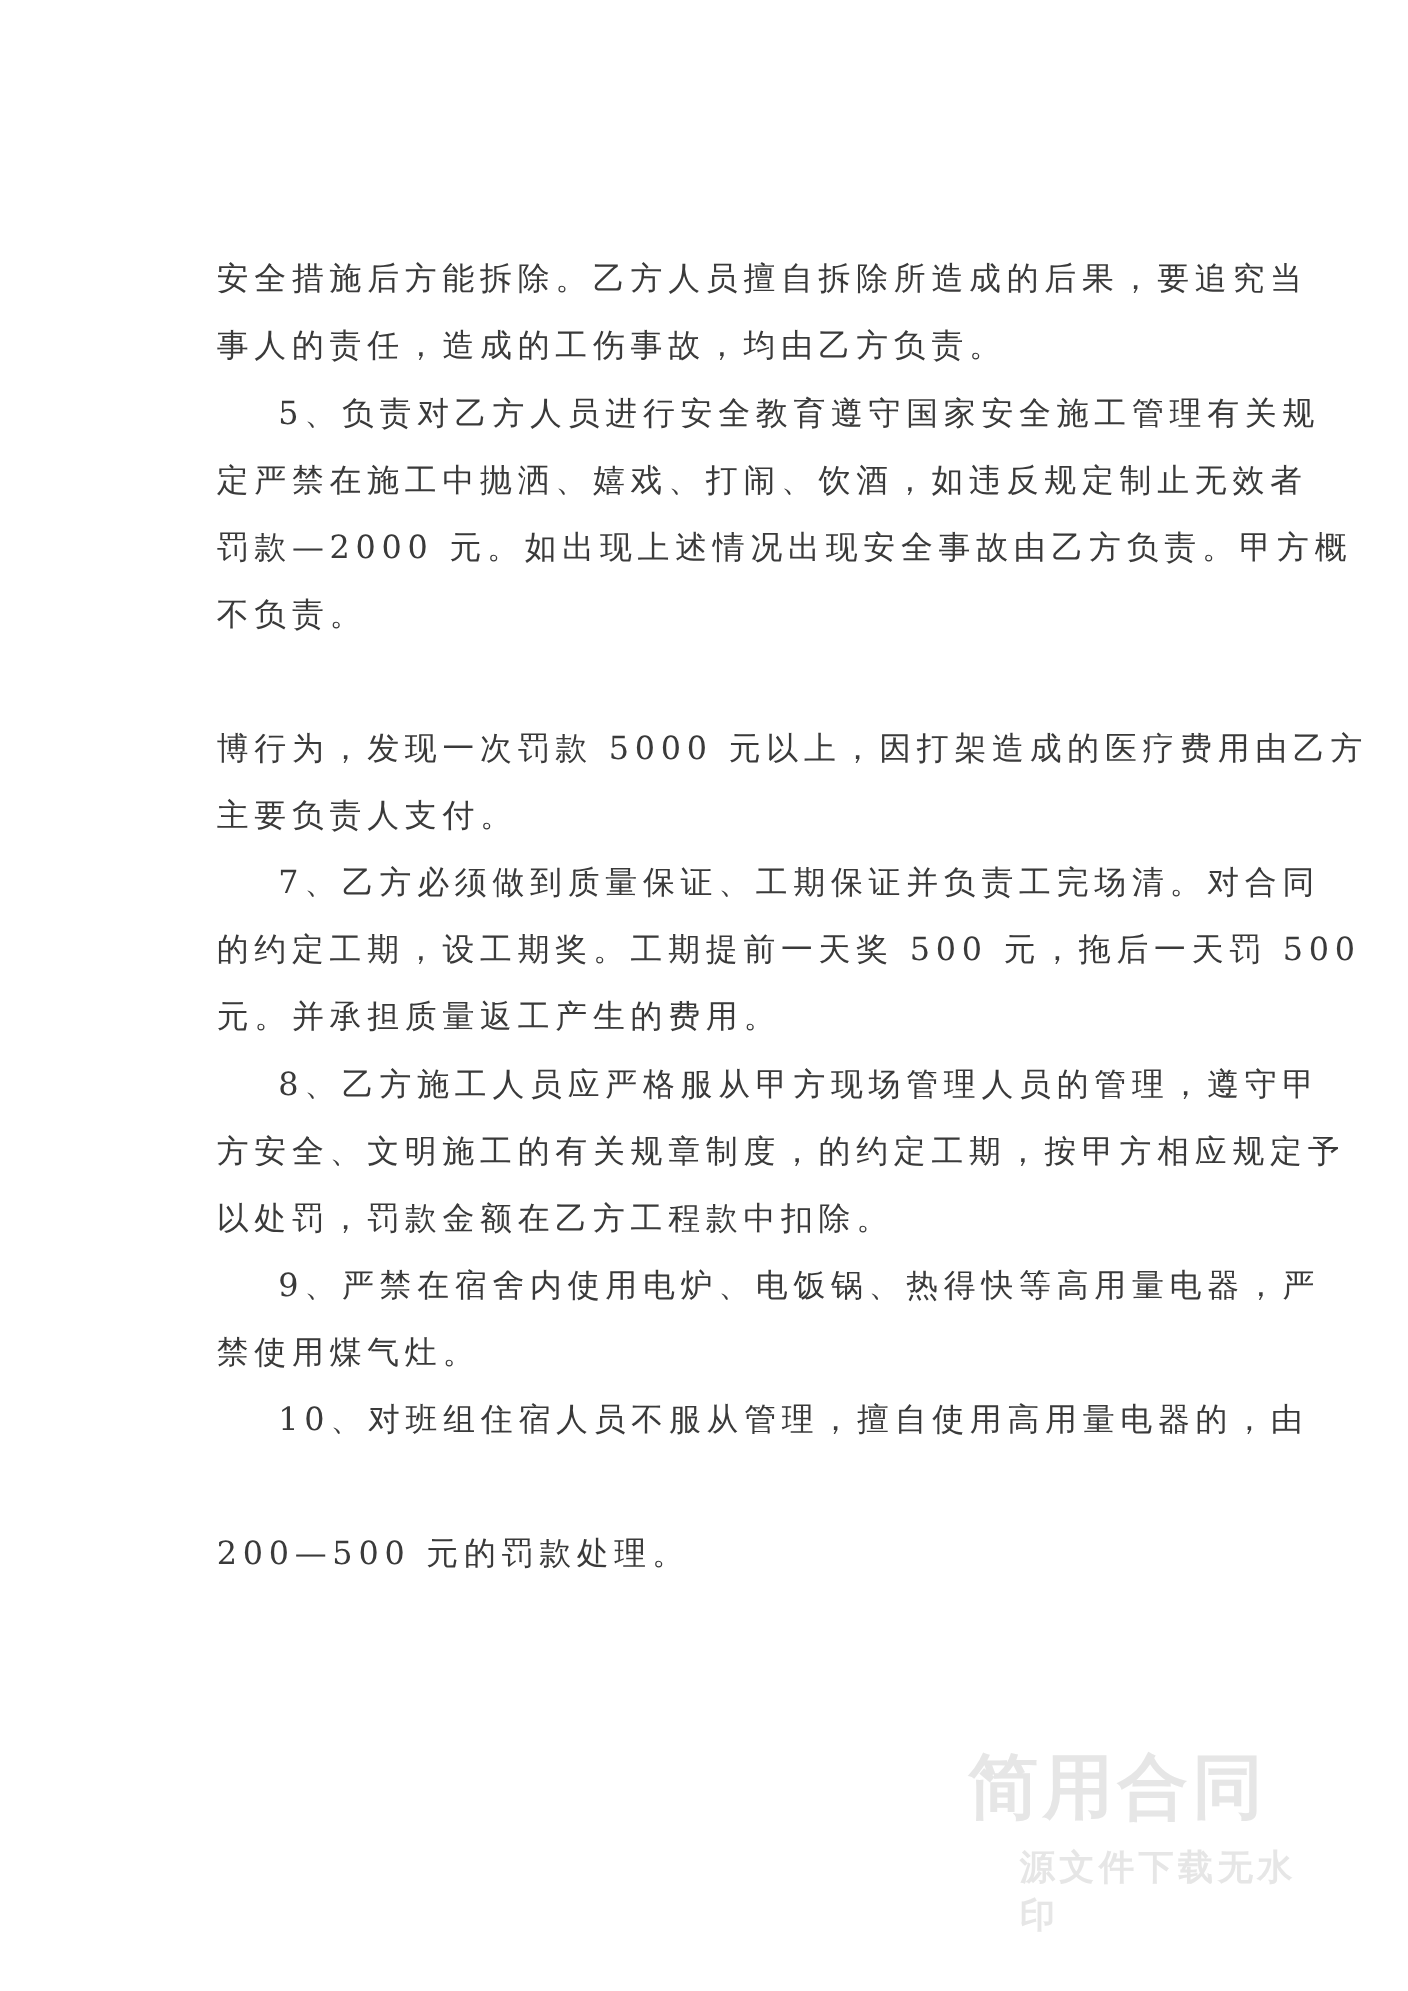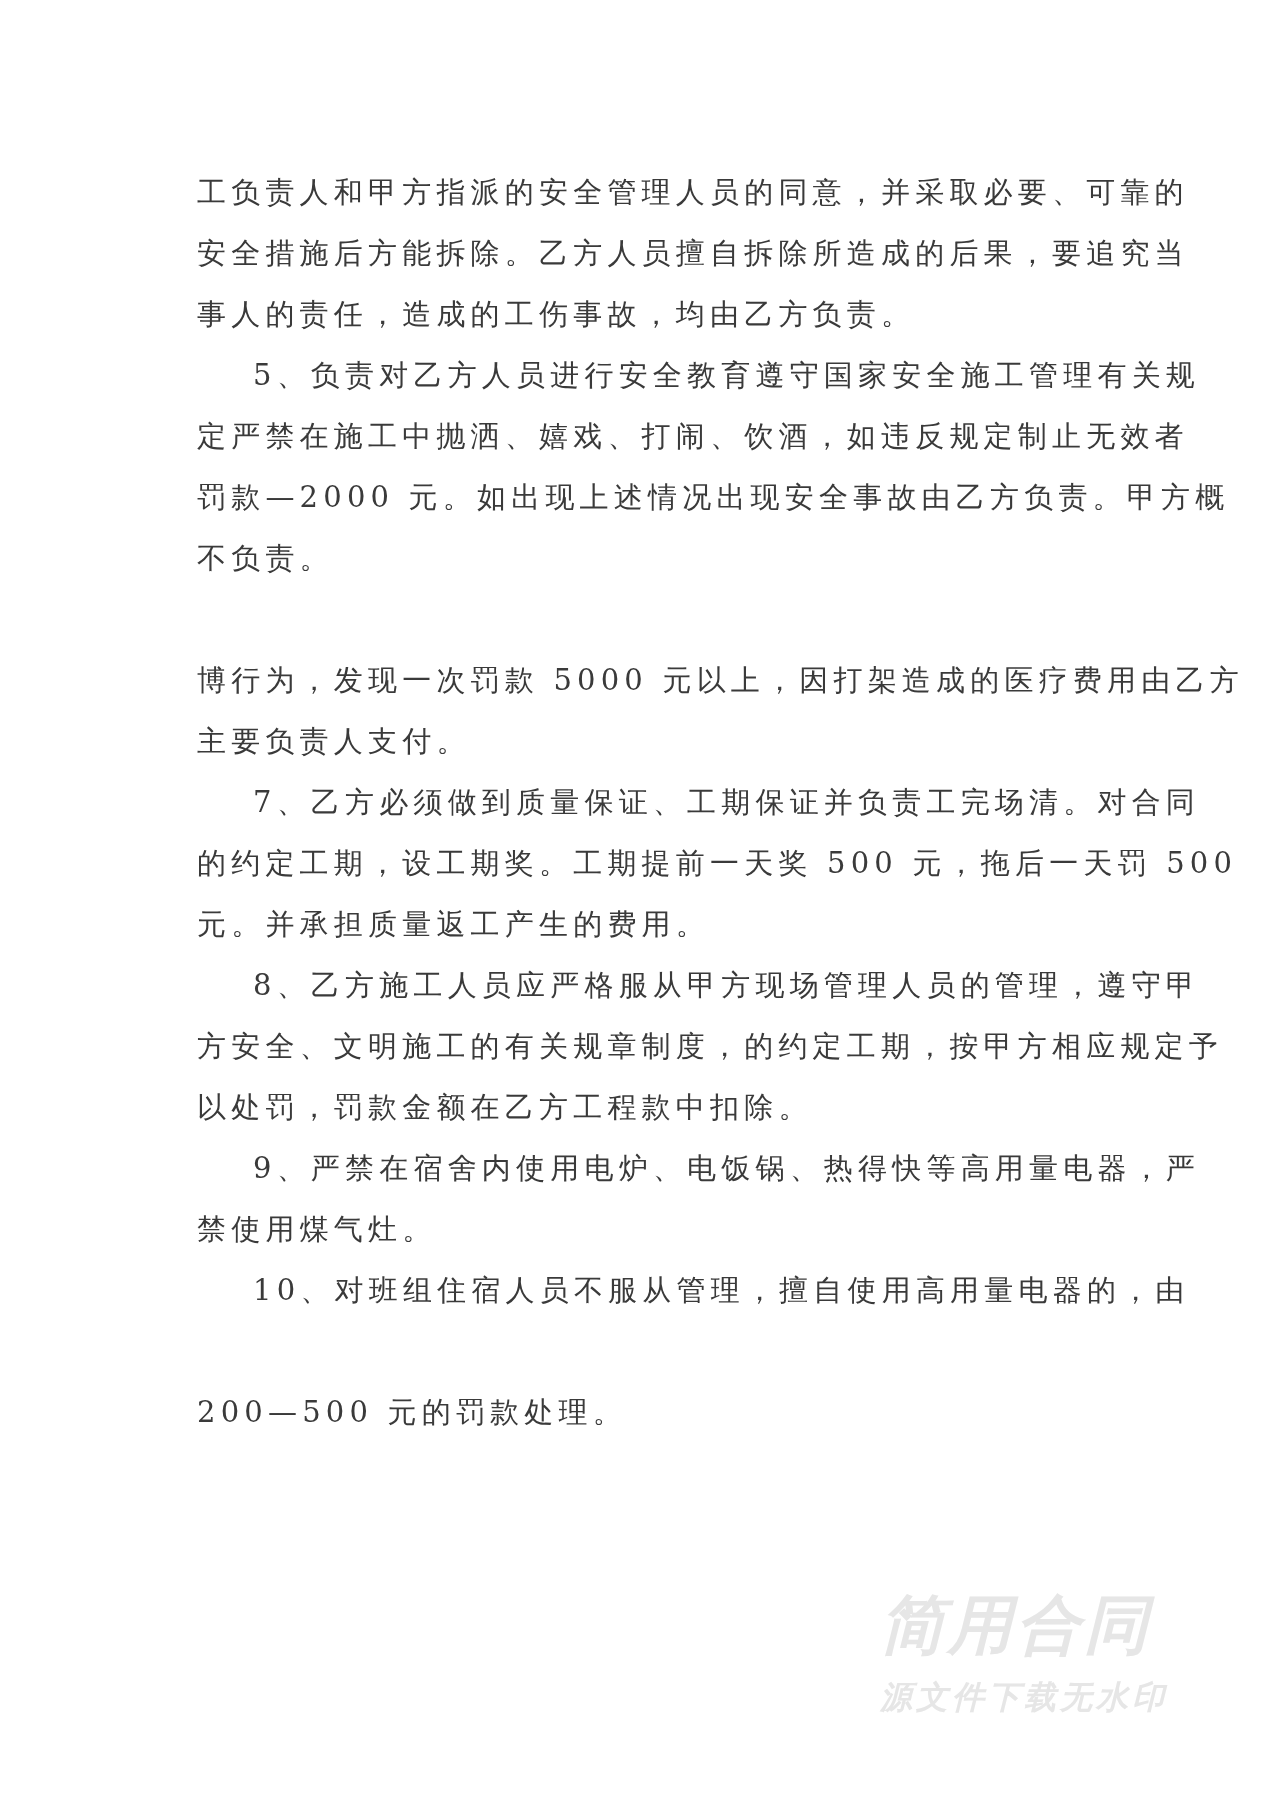--- a/index.html
+++ b/index.html
@@ -36,41 +36,40 @@
     left: 253px;
   }
   .watermark {
     position: absolute;
     left: 880px;
     top: 1585px;
     width: 320px;
     text-align: left;
     font-family: "DejaVu Sans", "Liberation Sans", sans-serif;
     color: #e6e6e6;
-    font-style: italic;
     font-weight: bold;
     user-select: none;
   }
   .wm-title {
     font-size: 64px;
     line-height: 80px;
     letter-spacing: 4px;
   }
   .wm-sub {
     font-size: 32px;
     line-height: 44px;
     letter-spacing: 4px;
     margin-top: 10px;
+    margin-left: 47px;
   }
 </style>
 </head>
 <body>
 
 <div class="page">
-  <div class="line" style="top:172px">工负责人和甲方指派的安全管理人员的同意，并采取必要、可靠的</div>
   <div class="line" style="top:233px">安全措施后方能拆除。乙方人员擅自拆除所造成的后果，要追究当</div>
   <div class="line" style="top:294px">事人的责任，造成的工伤事故，均由乙方负责。</div>
   <div class="line indent" style="top:355px">5、负责对乙方人员进行安全教育遵守国家安全施工管理有关规</div>
   <div class="line" style="top:416px">定严禁在施工中抛洒、嬉戏、打闹、饮酒，如违反规定制止无效者</div>
   <div class="line" style="top:477px">罚款—2000 元。如出现上述情况出现安全事故由乙方负责。甲方概</div>
   <div class="line" style="top:538px">不负责。</div>
   <div class="line" style="top:660px">博行为，发现一次罚款 5000 元以上，因打架造成的医疗费用由乙方</div>
   <div class="line" style="top:721px">主要负责人支付。</div>
   <div class="line indent" style="top:782px">7、乙方必须做到质量保证、工期保证并负责工完场清。对合同</div>
   <div class="line" style="top:843px">的约定工期，设工期奖。工期提前一天奖 500 元，拖后一天罚 500</div>

